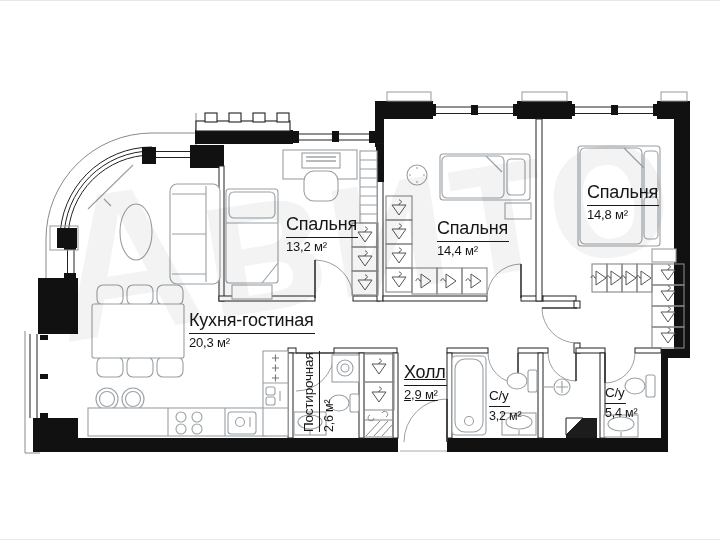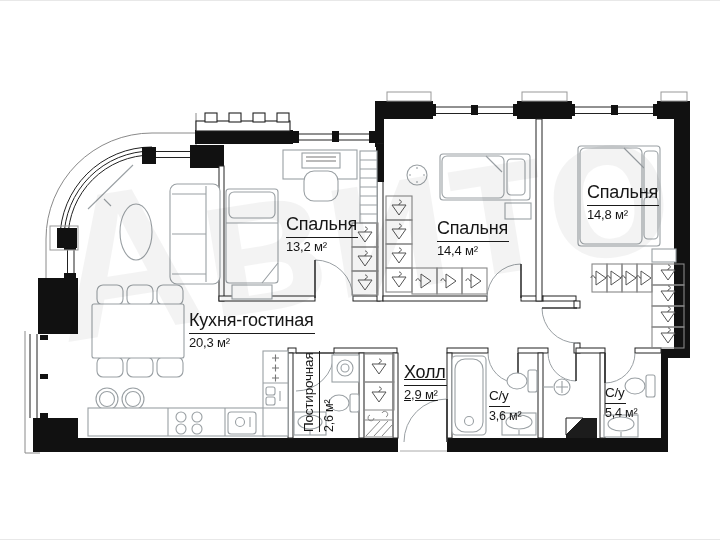--- a/index.html
+++ b/index.html
@@ -387,21 +387,21 @@
   <span class="rarea">2,6 м²</span>
 </div>
 
 <div class="room-label" style="left:404px;top:361px;text-decoration:underline;">
   <span class="rname">Холл</span>
   <span class="rarea">2,9 м²</span>
 </div>
 
 <div class="room-label small" style="left:489px;top:387px;">
   <span class="rname">С/у</span>
-  <span class="rarea">3,6 м²</span>
+  <span class="rarea">3,2 м²</span>
 </div>
 
 <div class="room-label small" style="left:605px;top:384px;">
   <span class="rname">С/у</span>
   <span class="rarea">5,4 м²</span>
 </div>
 
 </div>
 
 </body></html>

